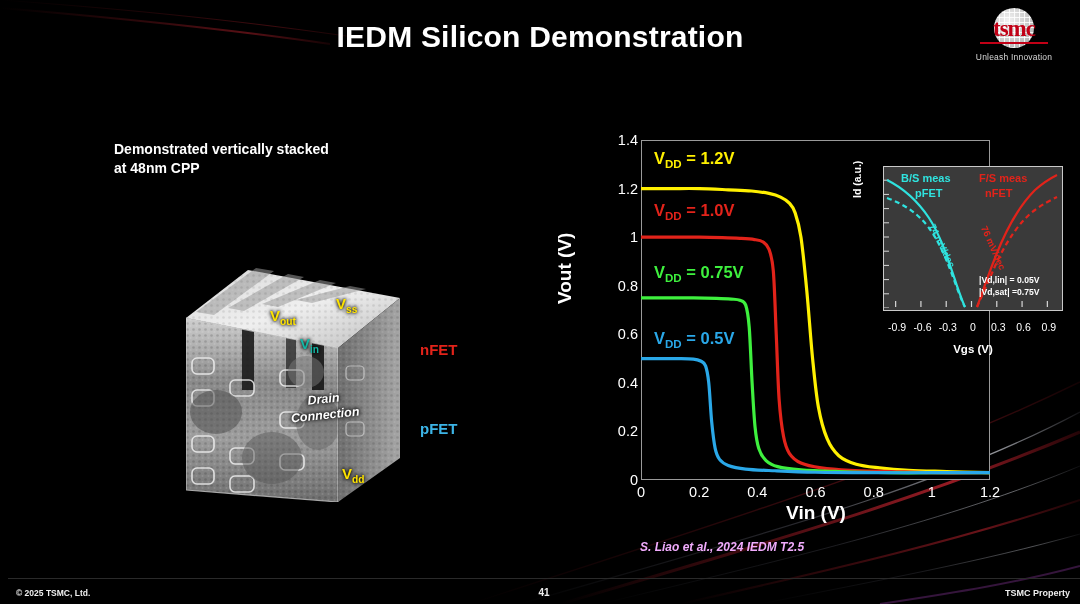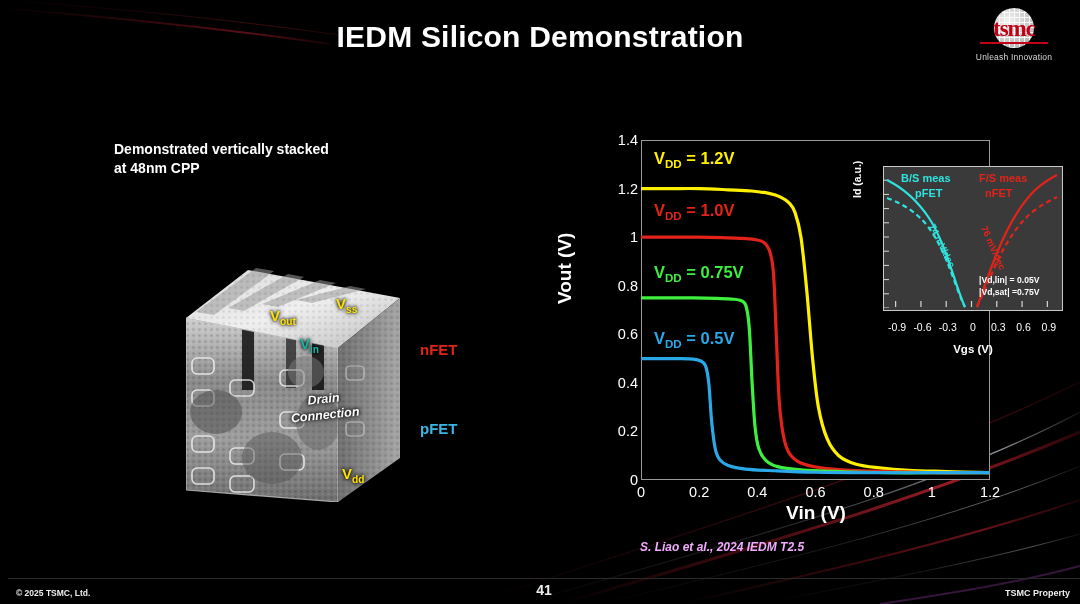--- a/index.html
+++ b/index.html
@@ -81,21 +81,21 @@
 
   
   #citation{position:absolute;left:640px;top:540px;font-size:12px;font-weight:bold;
      font-style:italic;color:#f0abfc;z-index:3;}
 
   
   #footer{position:absolute;left:0;right:0;bottom:0;height:26px;z-index:5;margin-left:8px;}
   #footer .rule{position:absolute;left:0;right:0;bottom:25px;height:1px;background:#2a2a2a;}
   #footer .copyright{position:absolute;left:8px;bottom:6px;font-size:8.5px;font-weight:bold;color:#efefef;}
   #footer .pagenum{position:absolute;left:0;right:0;bottom:6px;text-align:center;
-     font-size:14px;font-weight:bold;color:#efefef;}
+     font-size:10px;font-weight:bold;color:#efefef;}
   #footer .property{position:absolute;right:10px;bottom:6px;font-size:9px;font-weight:bold;color:#efefef;}
 </style>
 </head>
 <body>
 
 <svg id="bg-deco" viewBox="0 0 1080 604" preserveAspectRatio="none">
   <defs>
     <linearGradient id="sw1" x1="0" y1="0" x2="1" y2="0">
       <stop offset="0" stop-color="#000"></stop>
         <stop offset=".45" stop-color="#5e1016"></stop>

